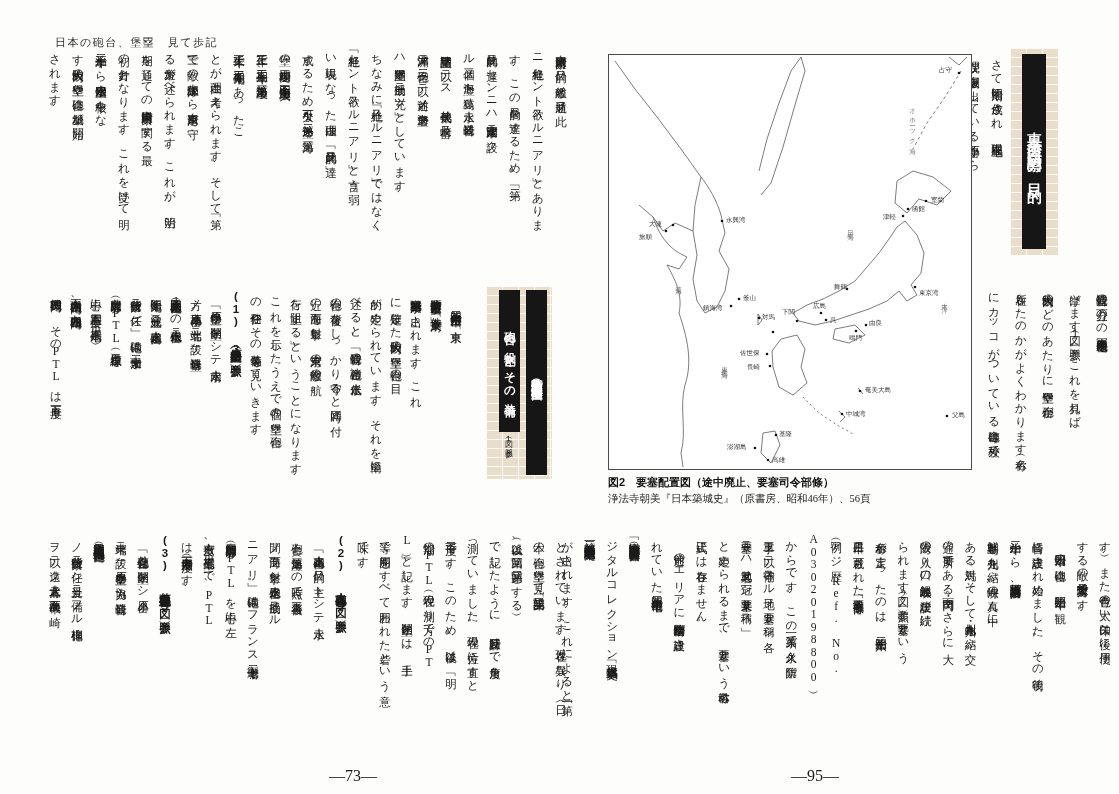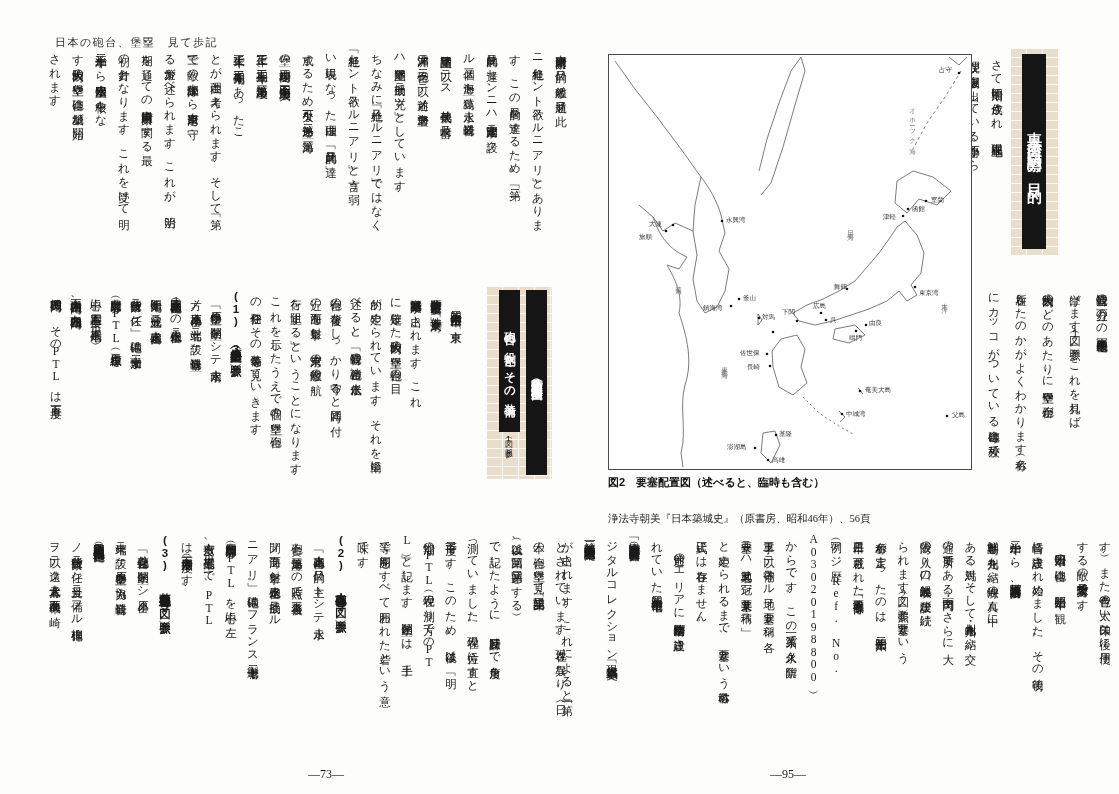--- a/index.html
+++ b/index.html
@@ -35,25 +35,25 @@
   #mapbox{position:absolute;left:608px;top:54px;width:362px;height:414px;
           border:1px solid #4a4a4a;background:#ffffff;}
   #mapbox svg{position:absolute;left:0;top:0;}
   .maplabel{position:absolute;font-size:6.5px;line-height:1;color:#333;white-space:nowrap;
             font-family:"Liberation Serif","DejaVu Serif",serif;}
   .sea{writing-mode:vertical-rl;text-orientation:upright;color:#777;letter-spacing:2px;}
   
   #map-caption-title{position:absolute;left:608px;top:475px;
      font-family:"Liberation Sans","DejaVu Sans",sans-serif;font-weight:bold;
      font-size:11px;color:#111;}
-  #map-caption-src{position:absolute;left:608px;top:492px;font-size:10.5px;color:#222;margin-top:20px;}
+  #map-caption-src{position:absolute;left:608px;top:492px;font-size:10.5px;color:#222;}
   #running-head{position:absolute;left:55px;top:22px;font-size:11px;
      letter-spacing:1.5px;color:#2b2b2b;margin-top:13px;}
-  .pagenum{position:absolute;top:767px;width:90px;
-     font-size:12px;color:#1b1b1b;}
+  .pagenum{position:absolute;top:767px;width:90px;text-align:center;
+     font-size:16px;color:#1b1b1b;}
   #pn-left{left:308px;} #pn-right{left:770px;}
 </style>
 </head>
 <body>
 
 <div id="stage">
 
   <div id="running-head">日本の砲台、堡塁　見て歩記</div>
 
   <div>
@@ -162,21 +162,21 @@
           <div class="maplabel" style="left: 138px; top: 309px;">長崎</div>
           <div class="maplabel" style="left: 343px; top: 357px;">父島</div>
           <div class="maplabel" style="left: 256px; top: 332px;">奄美大島</div>
           <div class="maplabel" style="left: 237px; top: 356px;">中城湾</div>
           <div class="maplabel" style="left: 170px; top: 376px;">基隆</div>
           <div class="maplabel" style="left: 118px; top: 389px;">澎湖島</div>
           <div class="maplabel" style="left: 163px; top: 402px;">高雄</div>
         </div>
     </div>
 
-    <div id="map-caption-title">図2　要塞配置図（述べると、臨時も含む）</div>
+    <div id="map-caption-title">図2　要塞配置図（途中廃止、要塞司令部條）</div>
     <div id="map-caption-src">浄法寺朝美『日本築城史』（原書房、昭和46年）、56頁</div>
 
     <div class="vtext colC" style="left:576px;top:533px;width:540px;height:232px;">
         <div>す）。また青色の太い矢印は後に使用</div>
         <div>する敵の予想攻撃方向です。</div>
         <div>　明治日本の砲台は、明治十三年に観</div>
         <div>音崎に建設され始めました。その後明</div>
         <div>治二十年から、横須賀軍港直接防御、</div>
         <div>朝鮮半島と九州を結ぶ海峡の真ん中に</div>
         <div>ある対馬、そして九州・本州を結ぶ交</div>

